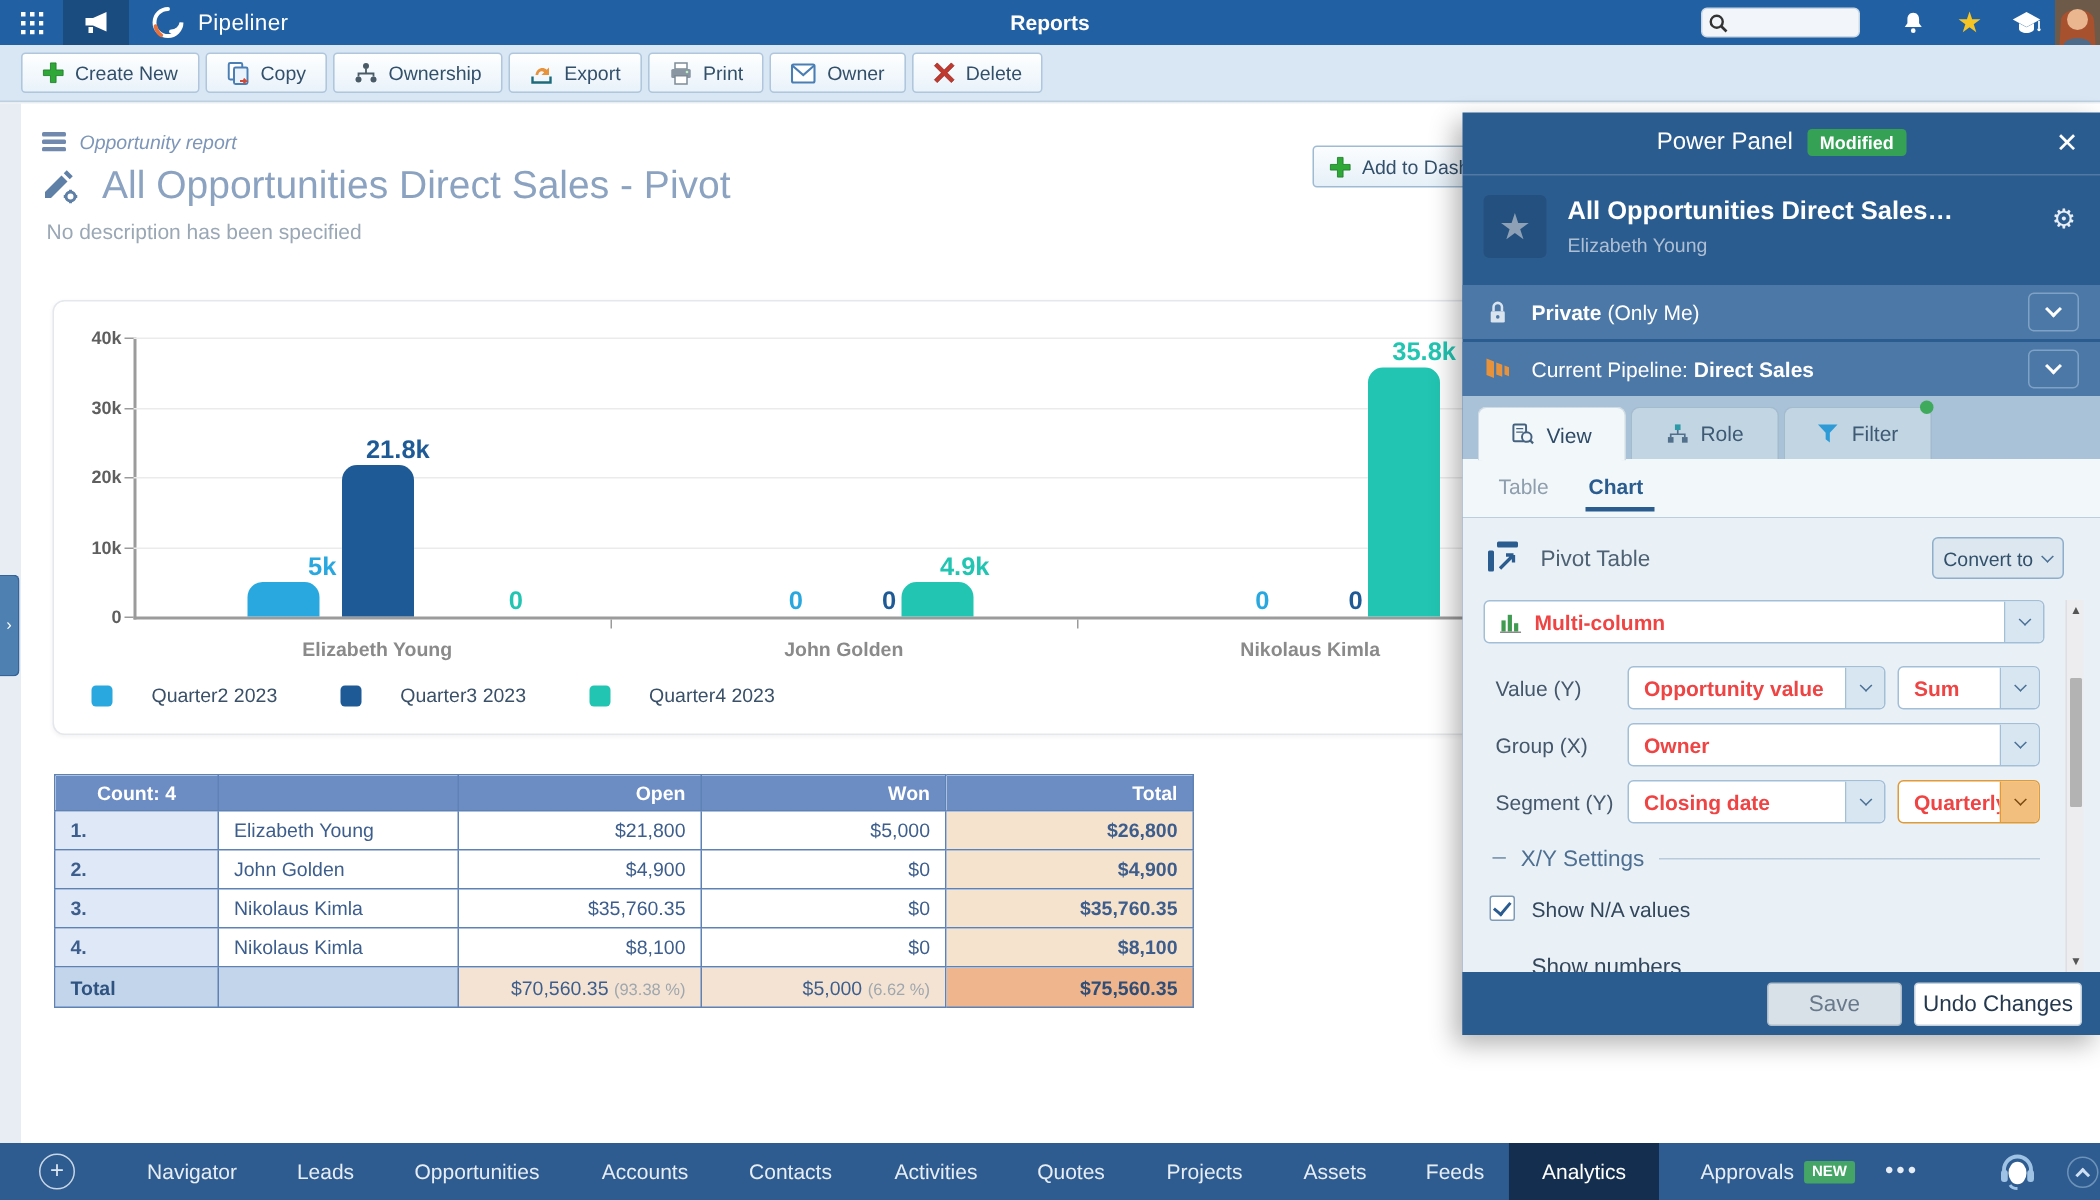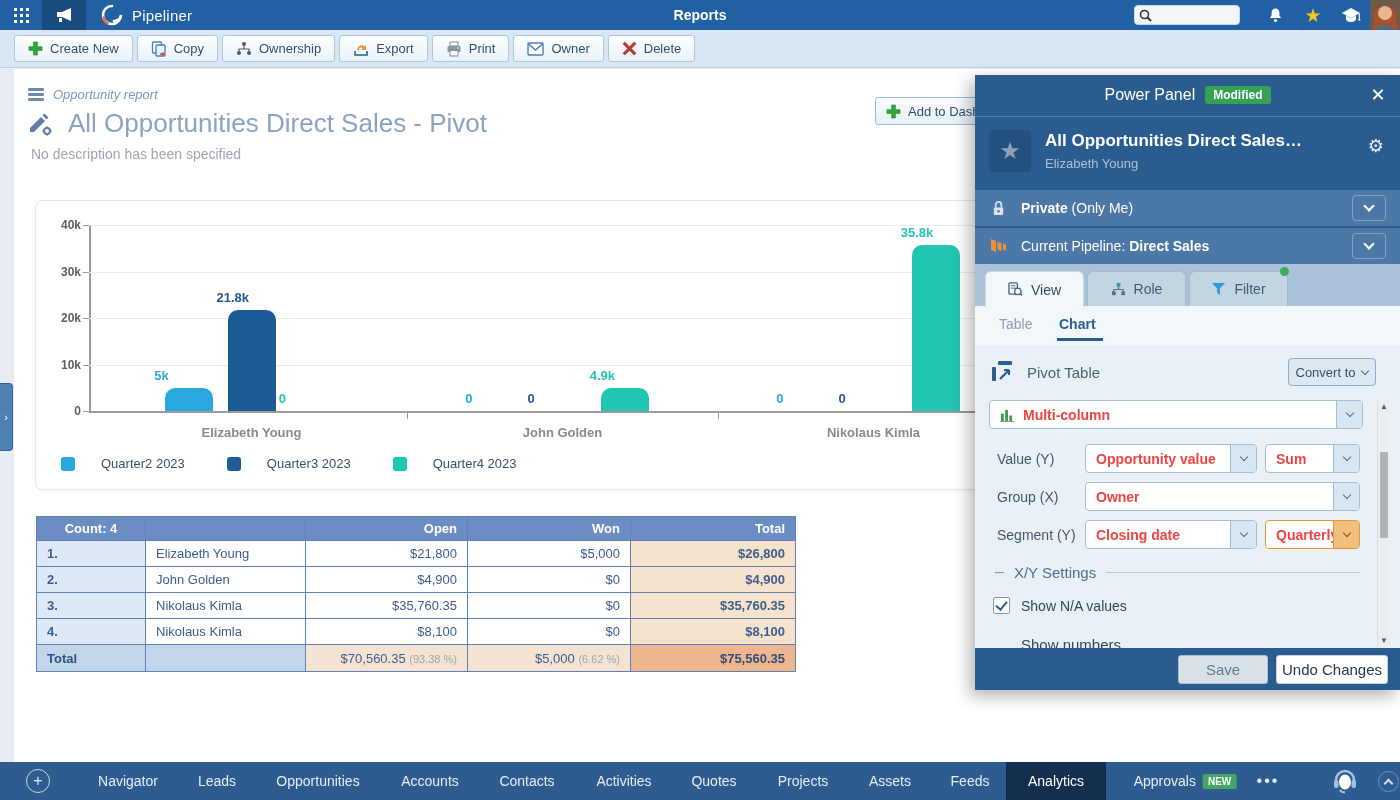--- a/index.html
+++ b/index.html
@@ -41,21 +41,21 @@
   
   #chart-card { position:absolute; left:35px; top:131px; width:1330px; height:290px; background:#fff; border:1px solid #E4E7EB; border-radius:8px; box-shadow:0 1px 3px rgba(0,0,0,0.05); }
   #plot { position:absolute; left:53px; top:24px; width:1250px; height:186px; }
   .gridline { position:absolute; left:0; width:100%; height:1px; background:#EBEBEB; }
   .ytick-mark { position:absolute; left:-6px; width:6px; height:1px; background:#9B9B9B; }
   .ylabel { position:absolute; left:-48px; width:40px; text-align:right; font-size:12px; font-weight:700; color:#5F5F5F; }
   #yaxis { position:absolute; left:0; top:0; width:2px; height:188px; background:#9B9B9B; }
   #xaxis { position:absolute; left:0; top:186px; width:943px; height:2px; background:#9B9B9B; }
   .xtick { position:absolute; top:188px; width:1px; height:6px; background:#9B9B9B; }
   .bar { position:absolute; width:48px; border-radius:10px 10px 0 0; }
-  .bar-label { position:absolute; width:70px; text-align:left; font-size:13px; font-weight:700; }
+  .bar-label { position:absolute; width:70px; text-align:right; font-size:17px; font-weight:700; }
   .cat-label { position:absolute; top:200px; width:200px; text-align:center; font-size:13px; font-weight:700; color:#8A8A8A; }
   #legend { position:absolute; left:25px; bottom:18px; display:flex; gap:42px; }
   .leg-item { display:flex; align-items:center; gap:26px; font-size:13px; color:#3A5068; }
   .leg-sw { width:14px; height:14px; border-radius:3px; }
 
   
   #pivot-table { position:absolute; left:36px; top:447px; border-collapse:collapse; font-size:13px; table-layout:fixed; }
   #pivot-table th, #pivot-table td { border:1px solid #5E82B6; padding:0 10px; height:26px; white-space:nowrap; overflow:hidden; }
   #pivot-table th { background:#6C8CC4; color:#fff; font-weight:700; height:24px; }
   #pivot-table th.num, #pivot-table td.num { text-align:right; }

